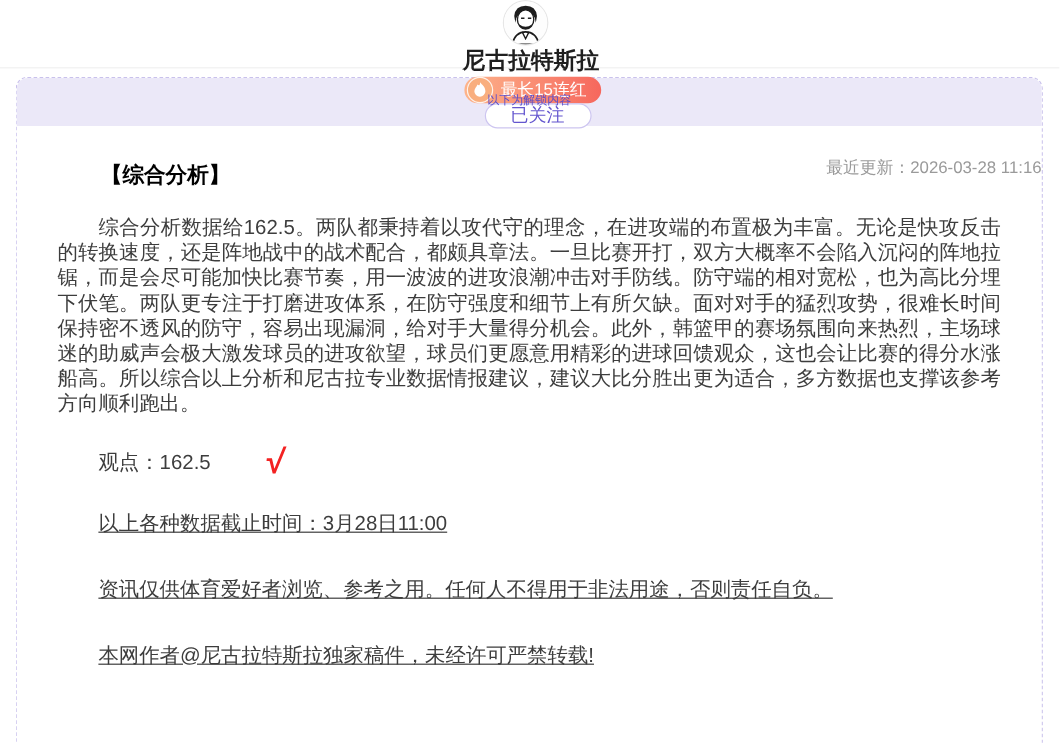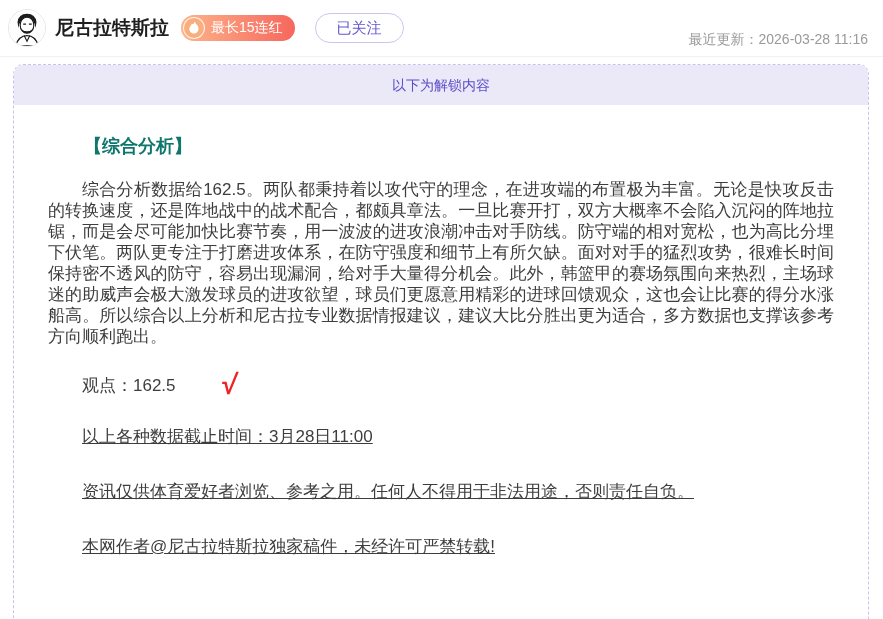--- a/index.html
+++ b/index.html
@@ -5,21 +5,21 @@
   * { box-sizing: border-box; }
   html,body { margin:0; padding:0; }
   body {
     width:883px; height:619px; overflow:hidden; background:#fff;
     font-family:"Liberation Sans","DejaVu Sans",sans-serif; color:#3d3d3d;
   }
 
   
   header {
     height:57px; display:flex; align-items:center;
-    padding:0 15px 0 8px; border-bottom:1px solid #f1f1f1;
+    padding:0 15px 0 8px; border-bottom:1px solid #f1f1f1;flex-direction:column;
   }
   .avatar {
     width:38px; height:38px; border-radius:50%; overflow:hidden;
     background:#fff; border:1px solid #e6e6e6; flex-shrink:0; cursor:pointer;
   }
   .avatar svg { display:block; width:100%; height:100%; }
   .author-name { font-size:19px; font-weight:700; color:#1f1f1f; margin-left:9px; cursor:pointer; }
   .streak-badge {
     display:flex; align-items:center; height:26px; border-radius:13px;
     background:linear-gradient(90deg,#fdb48b,#f6675d);
@@ -36,27 +36,27 @@
   }
   .updated { margin-left:auto; color:#9a9a9a; font-size:14px;margin-top:24px; }
 
   
   .card {
     margin:7px 14px 0 13px; height:620px;
     border:1px dashed #c9c1ec; border-radius:10px 10px 0 0; background:#fff;
   }
   .unlock-banner {
     background:#ebe8f8; color:#5c4ecb; text-align:center;
-    height:40px; line-height:40px; font-size:14px; border-radius:9px 9px 0 0;
+    height:40px; line-height:40px; font-size:10px; border-radius:9px 9px 0 0;
   }
   .card-body { padding:0 34px; font-size:17px; }
 
   .section-title {
     margin:28px 0 0; font-size:18px; line-height:26px;
-    font-weight:700; color:#0f766e; text-indent:2em;
+    font-weight:700; color:#000000; text-indent:2em;
   }
   .analysis {
     margin:20px 0 0; line-height:21px; text-indent:2em;
     text-align:justify; color:#3d3d3d;
   }
 
   .score-row { position:relative; height:76px; }
   .match-score {
     position:absolute; right:-30px; top:-6px; white-space:nowrap;
     color:#f32222; font-size:28px; font-weight:700;

